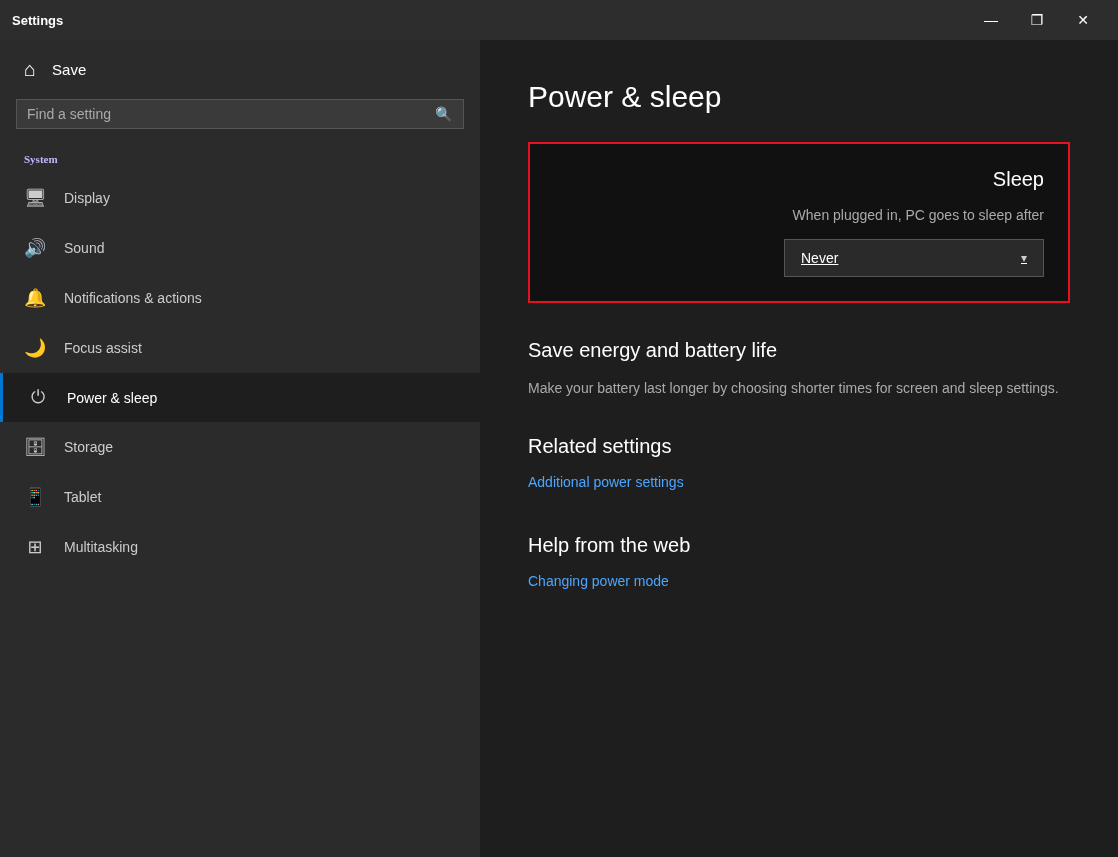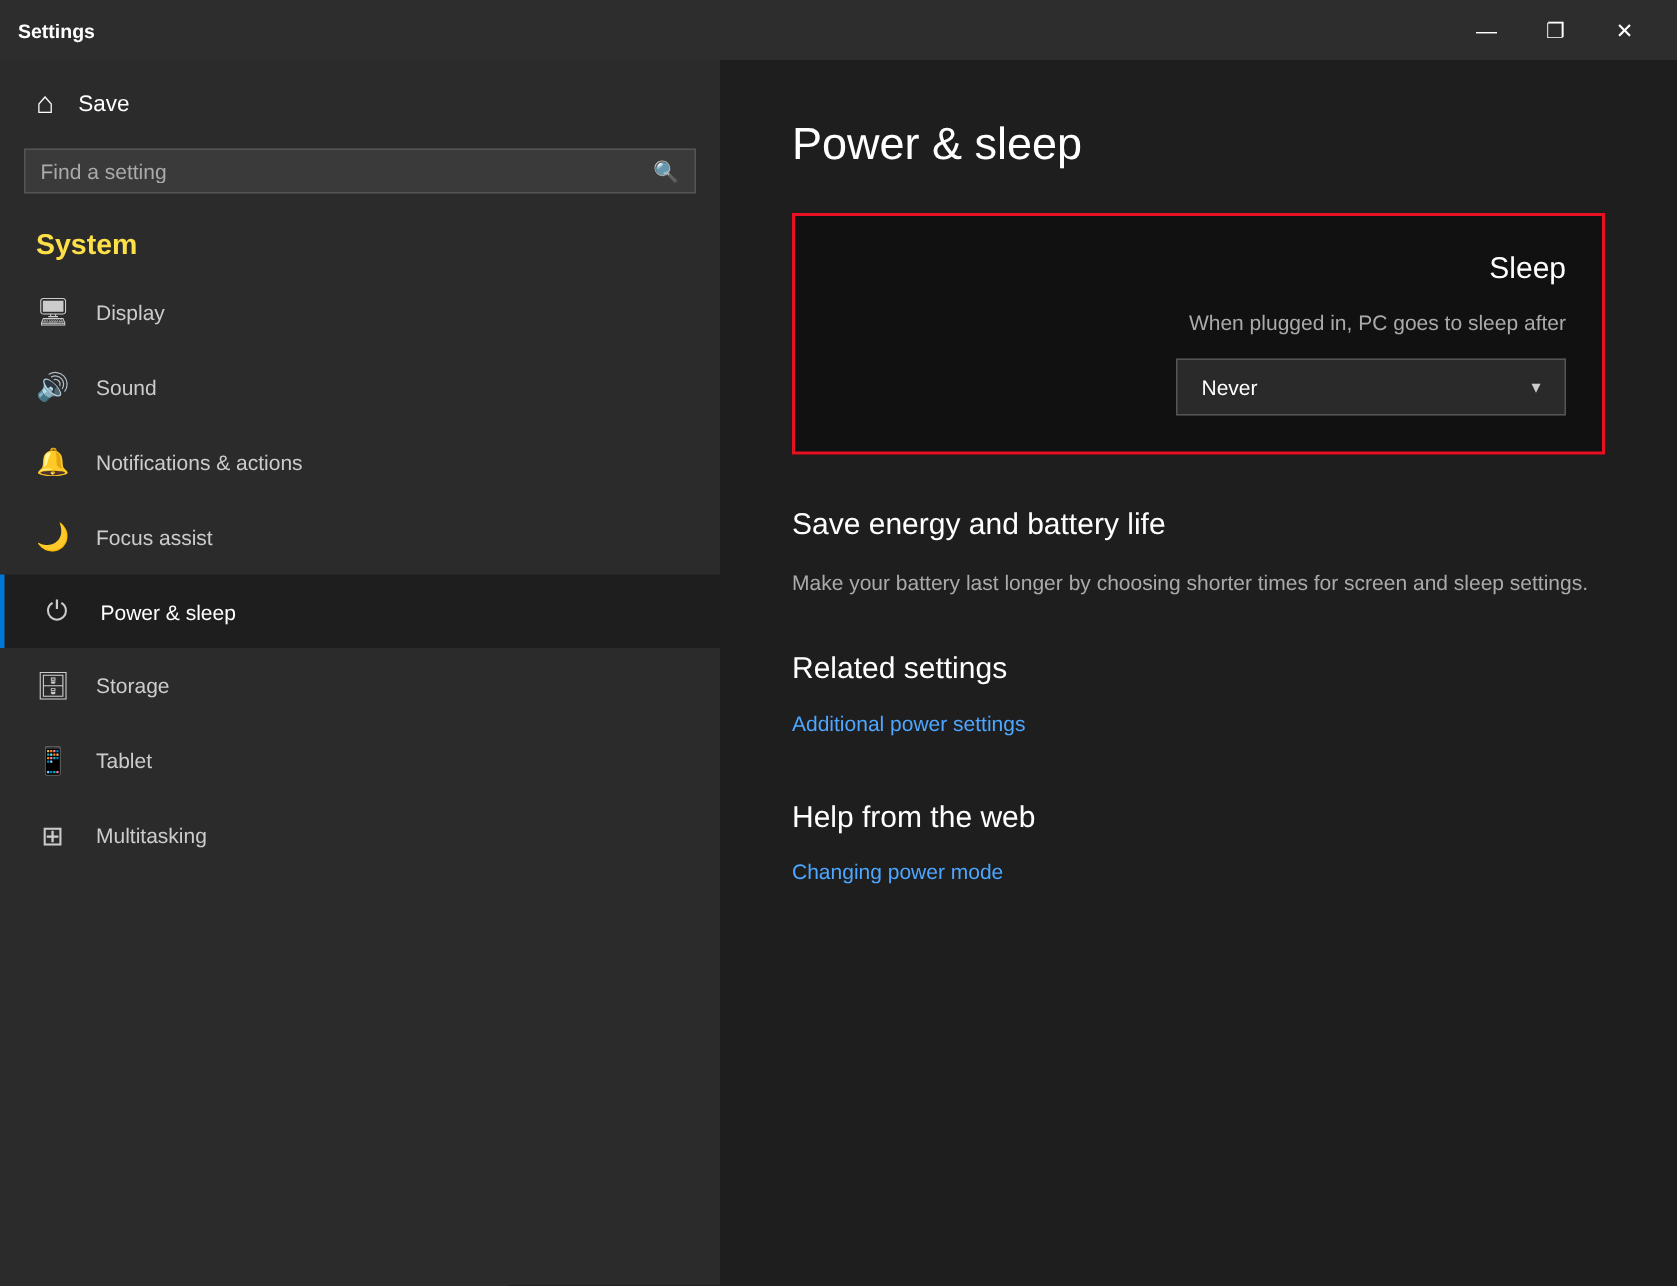--- a/index.html
+++ b/index.html
@@ -101,23 +101,24 @@
     }
     .sidebar-search-input::placeholder {
       color: #aaaaaa;
     }
     .sidebar-search-icon {
       color: #aaaaaa;
       font-size: 14px;
     }
     .sidebar-section-label {
       padding: 8px 24px 8px 24px;
-      font-size: 19px;
+      font-size: 11px;
       font-weight: 600;
-      color: #fde047;
+      color: #c4b5fd;
+      font-family: Liberation Serif, serif;
     }
     .sidebar-item {
       display: flex;
       align-items: center;
       gap: 18px;
       padding: 14px 24px;
       cursor: pointer;
       position: relative;
     }
     .sidebar-item.active {
@@ -172,20 +173,21 @@
     }
     .dropdown-wrapper {
       display: inline-flex;
       align-items: center;
       background: #2a2a2a;
       border: 1px solid #555;
       padding: 10px 16px;
       width: 260px;
       cursor: pointer;
       justify-content: space-between;
+      text-decoration: underline;
     }
     .dropdown-value {
       font-size: 14px;
       color: #ffffff;
     }
     .dropdown-arrow {
       font-size: 12px;
       color: #cccccc;
     }
     

